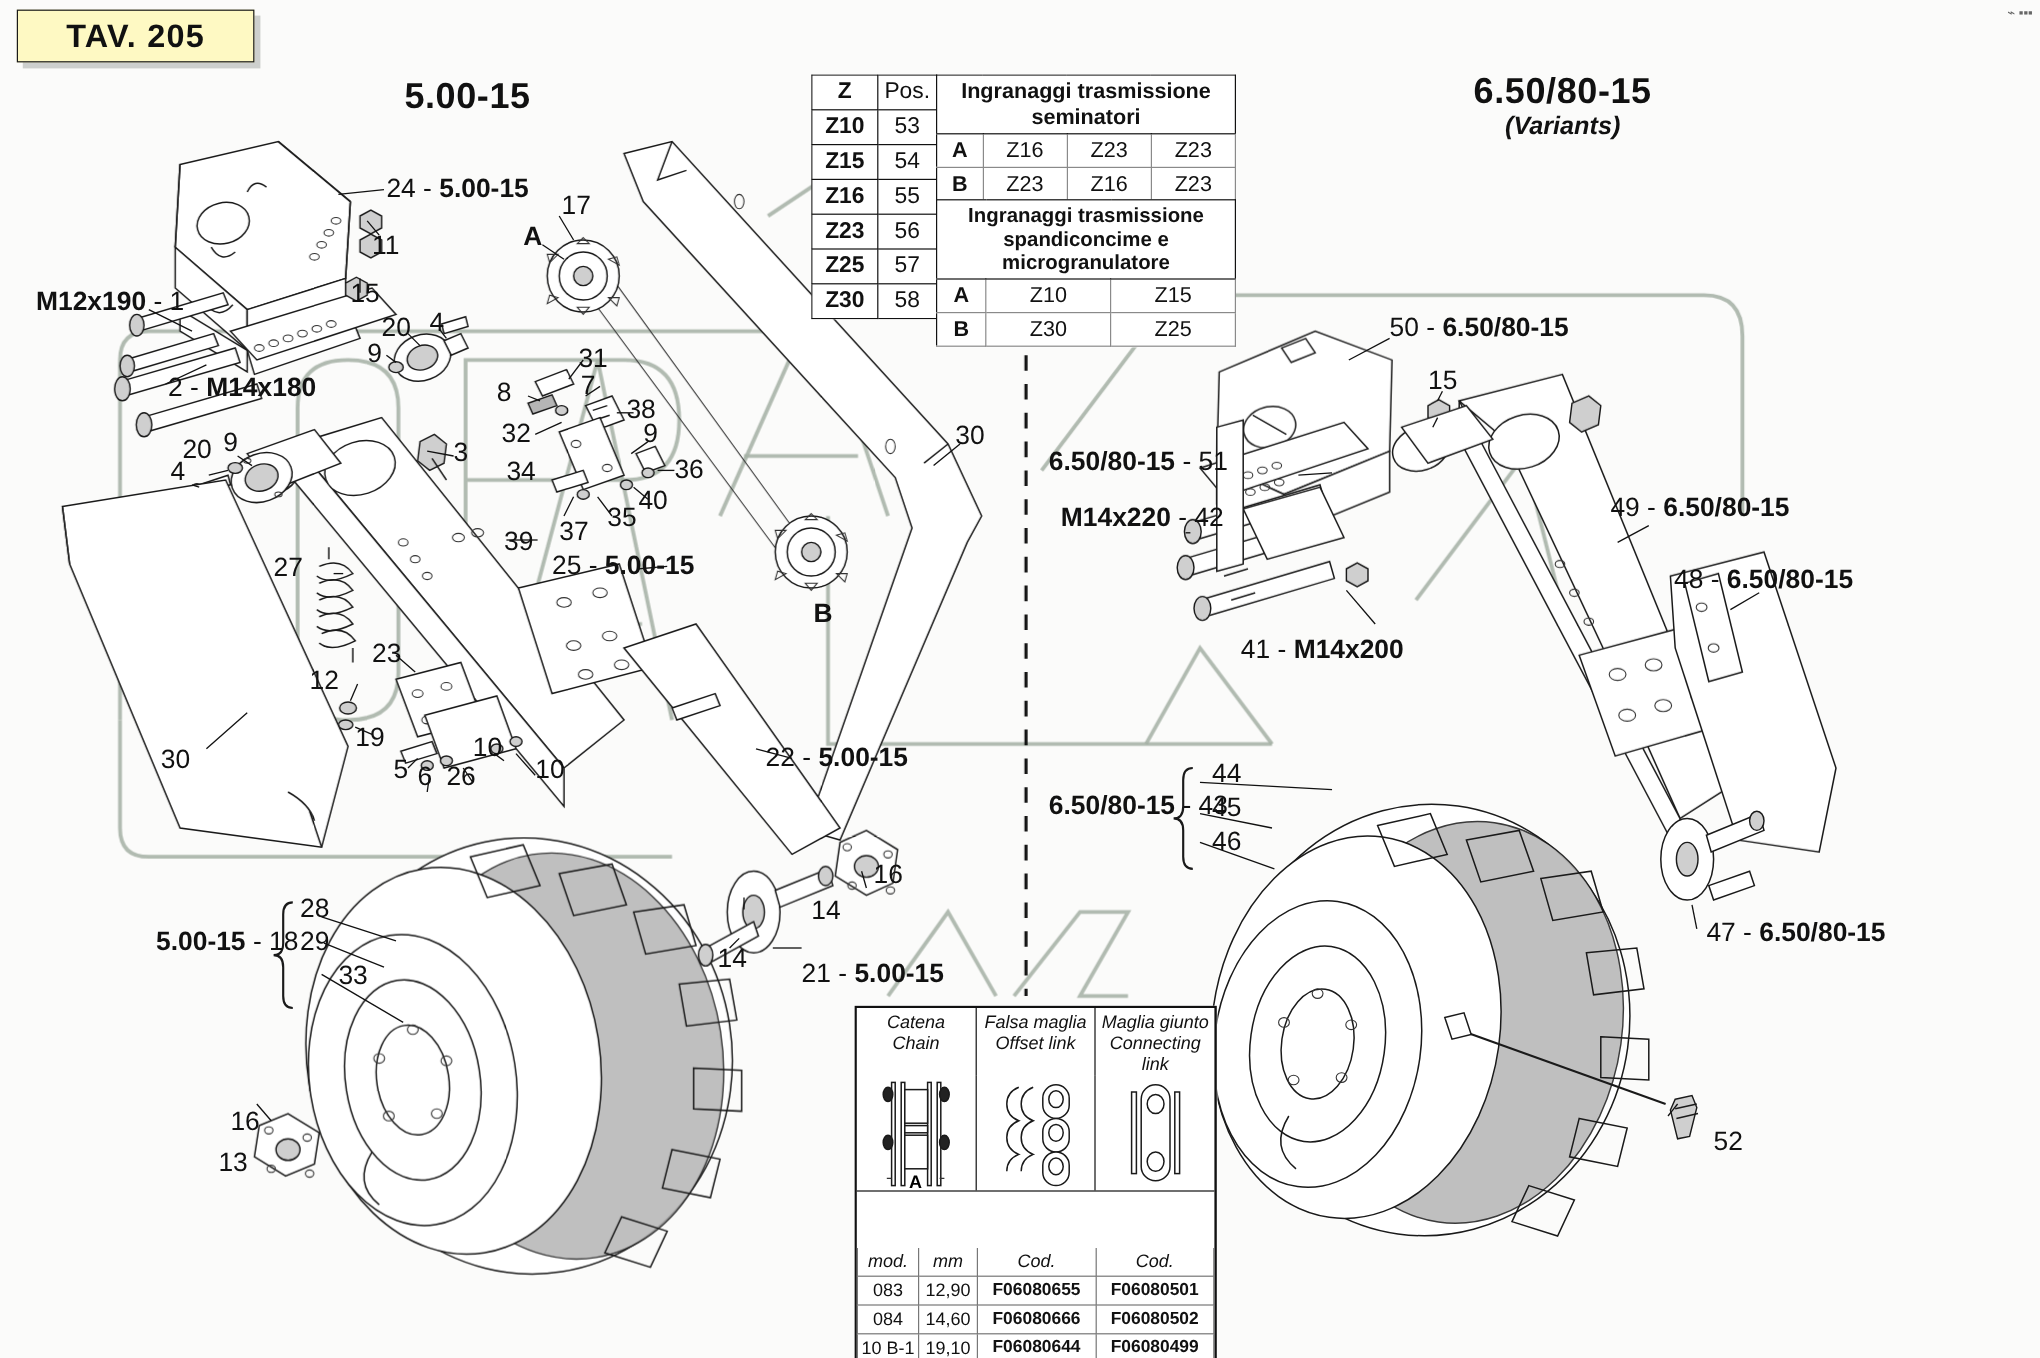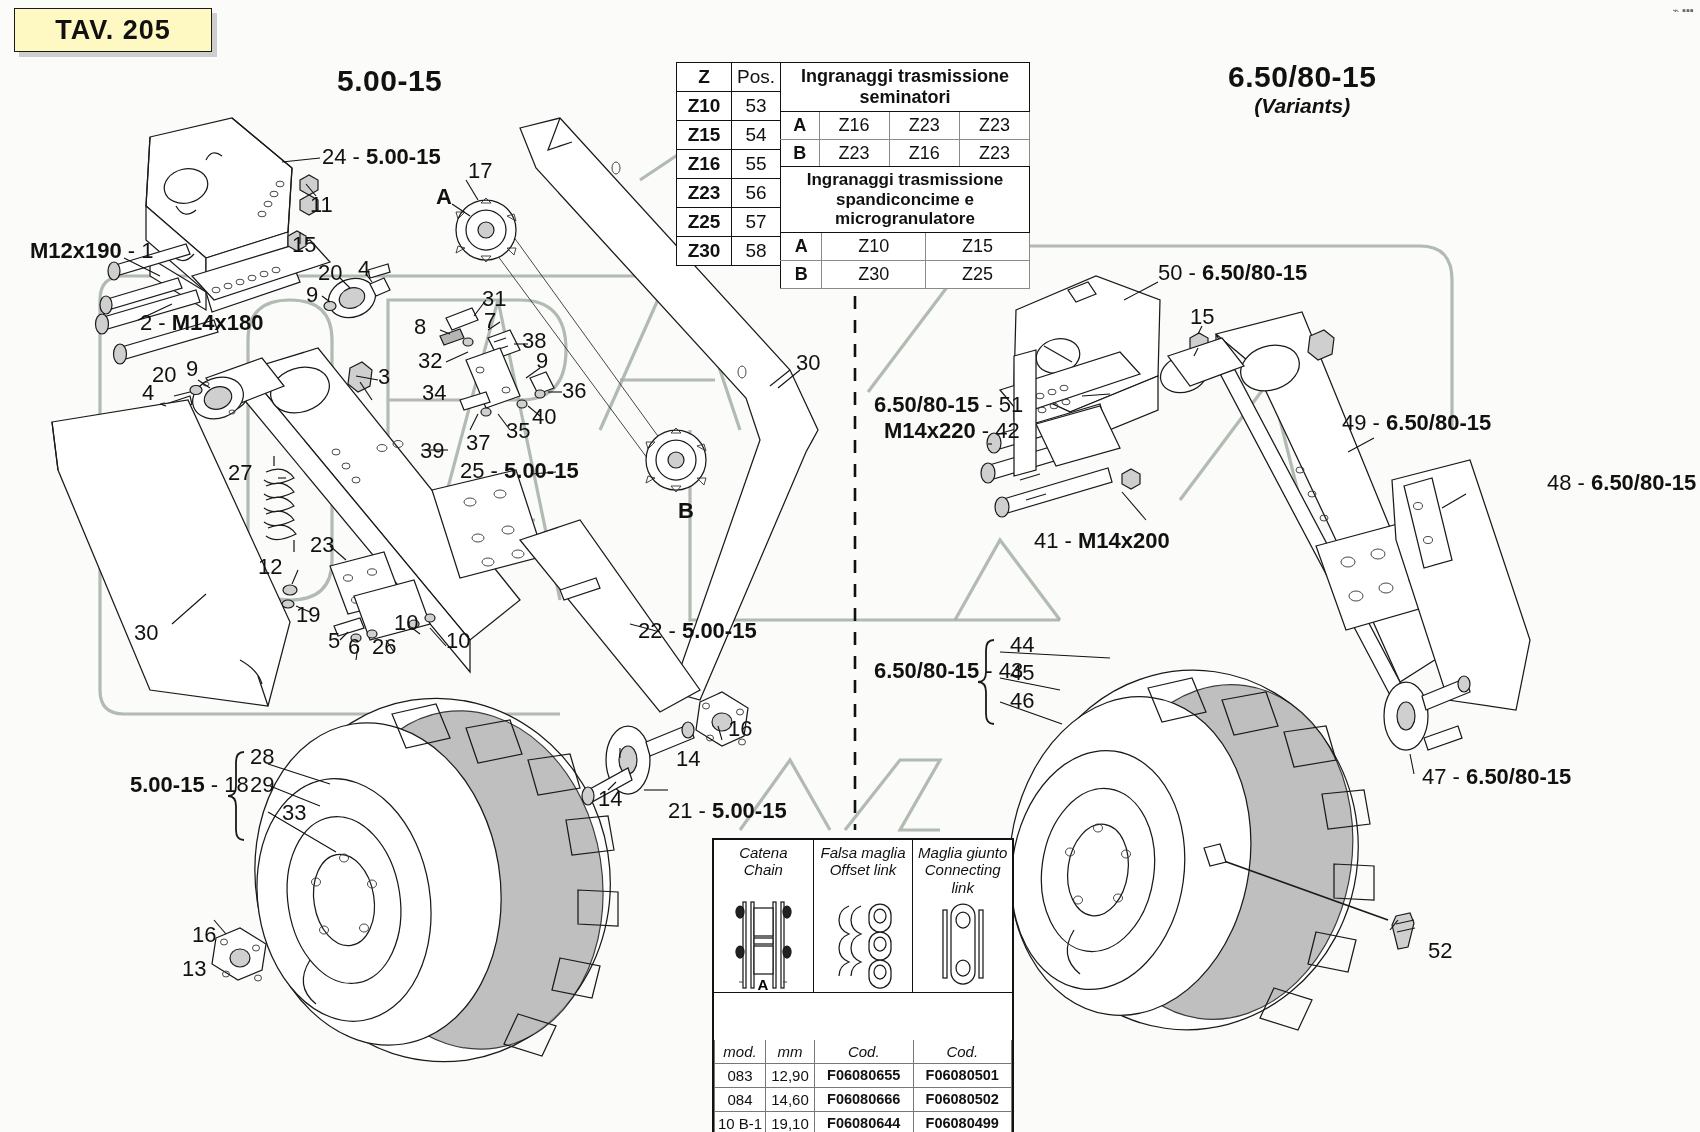--- a/index.html
+++ b/index.html
@@ -781,25 +781,25 @@
   <div class="lbl num" style="left:676px;top:748px;">14</div>
   <div class="lbl num" style="left:598px;top:788px;">14</div>
   <div class="lbl num" style="left:182px;top:958px;">13</div>
   <div class="lbl mix" style="left:130px;top:774px;"><b>5.00-15</b><span> - 18</span></div>
   <div class="lbl num" style="left:250px;top:746px;">28</div>
   <div class="lbl num" style="left:250px;top:774px;">29</div>
   <div class="lbl num" style="left:244px;top:802px;margin-left:38px;">33</div>
 
   <div class="lbl mix" style="left:1158px;top:262px;"><span>50 - </span><b>6.50/80-15</b></div>
   <div class="lbl num" style="left:1190px;top:306px;">15</div>
-  <div class="lbl mix" style="left:874px;top:374px;margin-top:20px;"><b>6.50/80-15</b><span> - 51</span></div>
+  <div class="lbl mix" style="left:874px;top:374px;"><b>6.50/80-15</b><span> - 51</span></div>
   <div class="lbl mix" style="left:884px;top:420px;"><b>M14x220</b><span> - 42</span></div>
   <div class="lbl mix" style="left:1034px;top:530px;"><span>41 - </span><b>M14x200</b></div>
   <div class="lbl mix" style="left:1342px;top:412px;"><span>49 - </span><b>6.50/80-15</b></div>
-  <div class="lbl mix" style="left:1514px;top:472px;padding-left:33px;"><span>48 - </span><b>6.50/80-15</b></div>
+  <div class="lbl mix" style="left:1362px;top:472px;padding-left:33px;"><span>48 - </span><b>6.50/80-15</b></div>
   <div class="lbl mix" style="left:1422px;top:766px;"><span>47 - </span><b>6.50/80-15</b></div>
   <div class="lbl mix" style="left:874px;top:660px;"><b>6.50/80-15</b><span> - 43</span></div>
   <div class="lbl num" style="left:1010px;top:634px;">44</div>
   <div class="lbl num" style="left:1010px;top:662px;">45</div>
   <div class="lbl num" style="left:1010px;top:690px;">46</div>
   <div class="lbl num" style="left:1428px;top:940px;">52</div>
 
   <div id="corner">⌁ ▪▪▪</div>
 </div>
 

